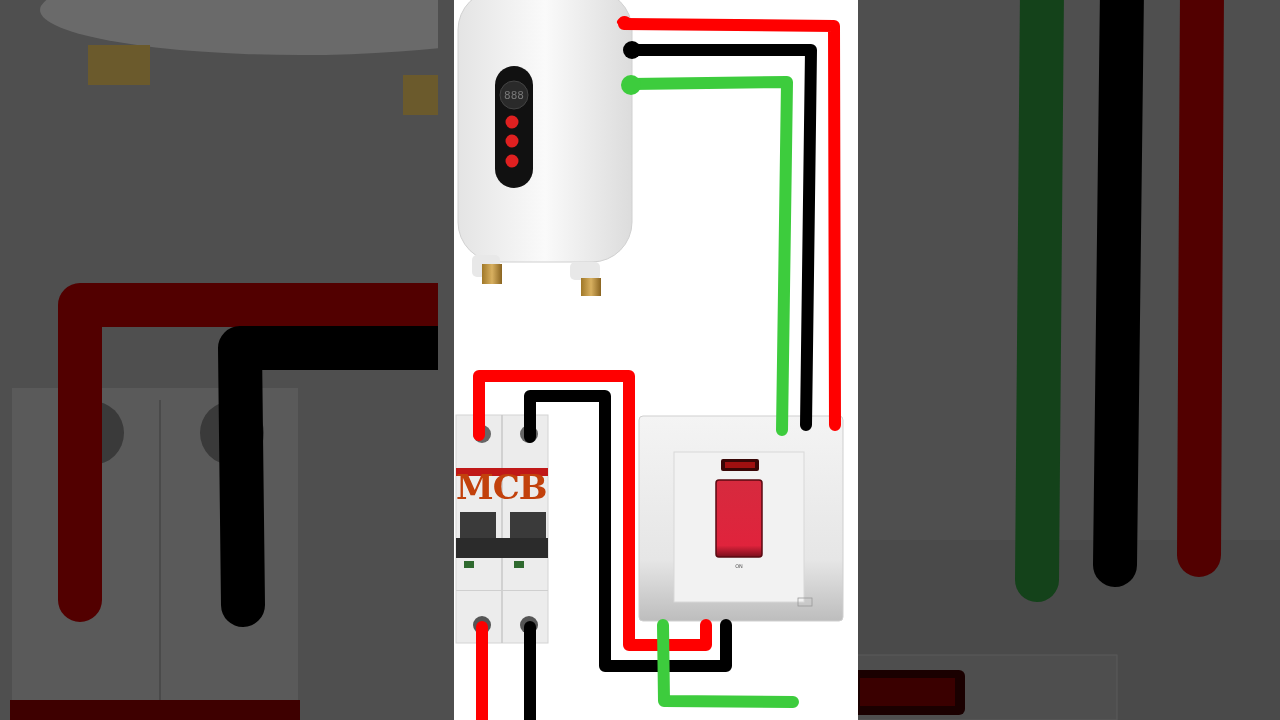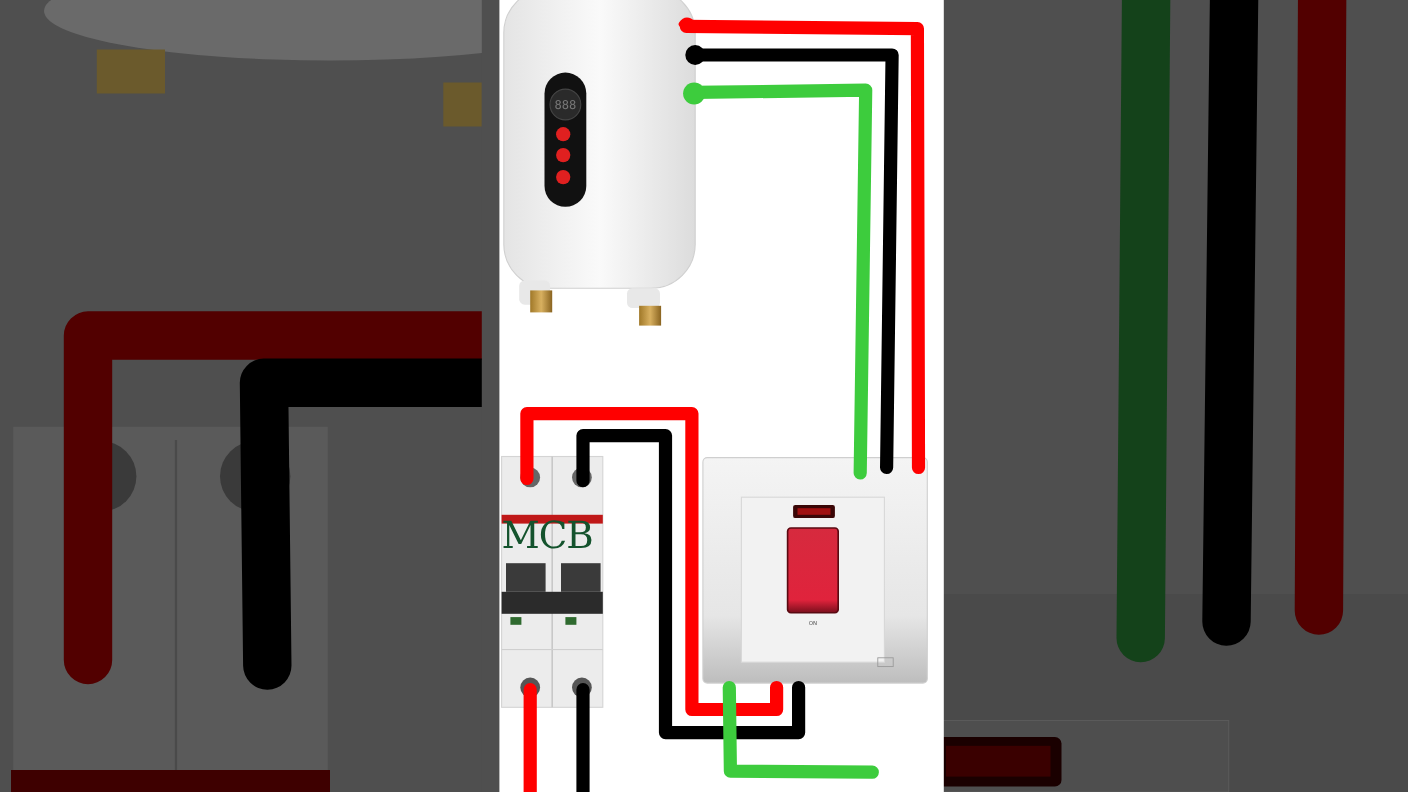--- a/index.html
+++ b/index.html
@@ -2,21 +2,21 @@
 <html><head>
   <meta charset="utf-8">
   <style>
     html, body { margin:0; padding:0; }
     body { width:1280px; height:720px; overflow:hidden; background:#4f4f4f; position:relative; font-family:"DejaVu Serif", serif; }
     .bg-side { position:absolute; top:0; height:720px; background:#4f4f4f; overflow:hidden; }
     .bg-left { left:0; width:438px; }
     .bg-right { left:842px; width:438px; }
     .center { position:absolute; left:438px; top:0; width:404px; height:720px; background:#ffffff; overflow:hidden;margin-left:16px; }
     svg { position:absolute; left:0; top:0; }
-    .label { position:absolute; font-family:"DejaVu Serif", serif; font-weight:normal; color:#14532d; letter-spacing:-1px; line-height:1; }
+    .label { position:absolute; font-family:"DejaVu Serif", serif; font-weight:bold; color:#c2410c; letter-spacing:-1px; line-height:1; }
     .mcb-label { left:2px; top:470px; font-size:34px; }
     .dp-label { left:196px; top:563px; font-size:33px; }
   </style>
 </head>
 <body>
 
 <div class="bg-side bg-left">
   <svg width="438" height="720">
     <ellipse cx="300" cy="10" rx="260" ry="45" fill="#6a6a6a"></ellipse>
     <rect x="88" y="45" width="62" height="40" fill="#6b5a2c"></rect>

